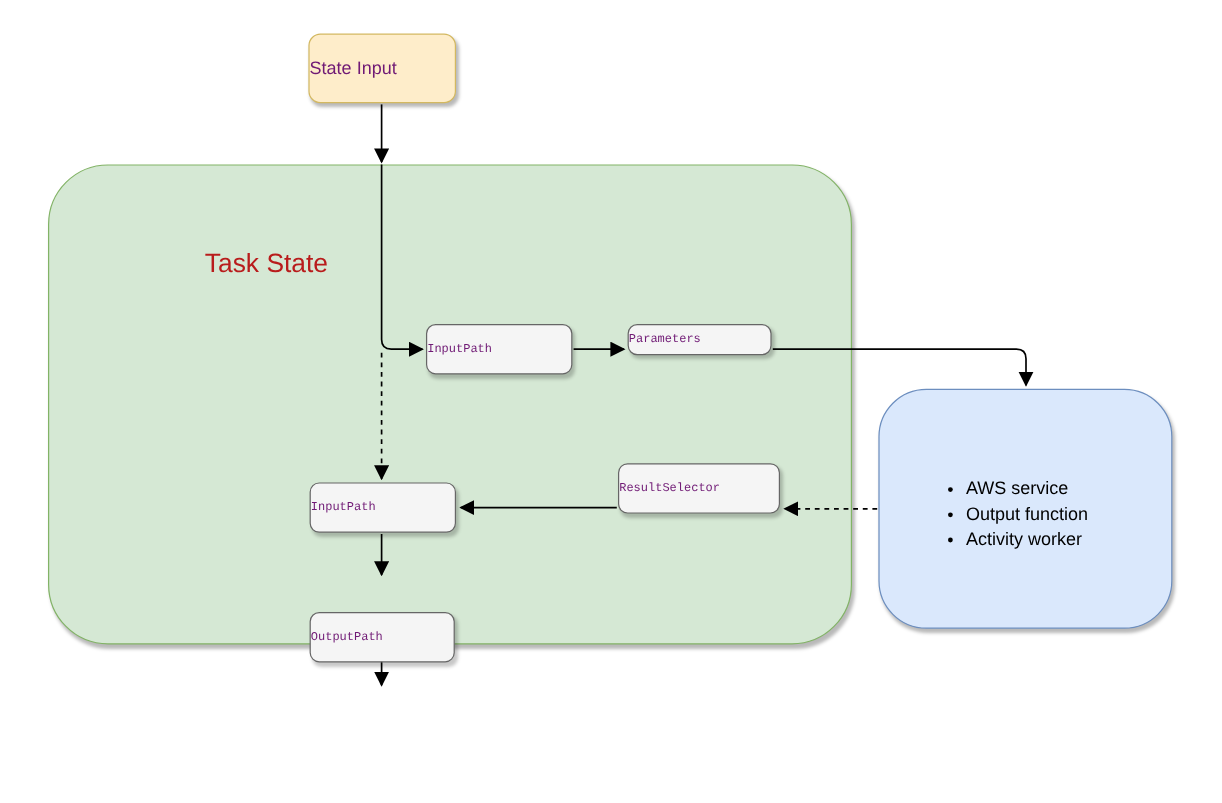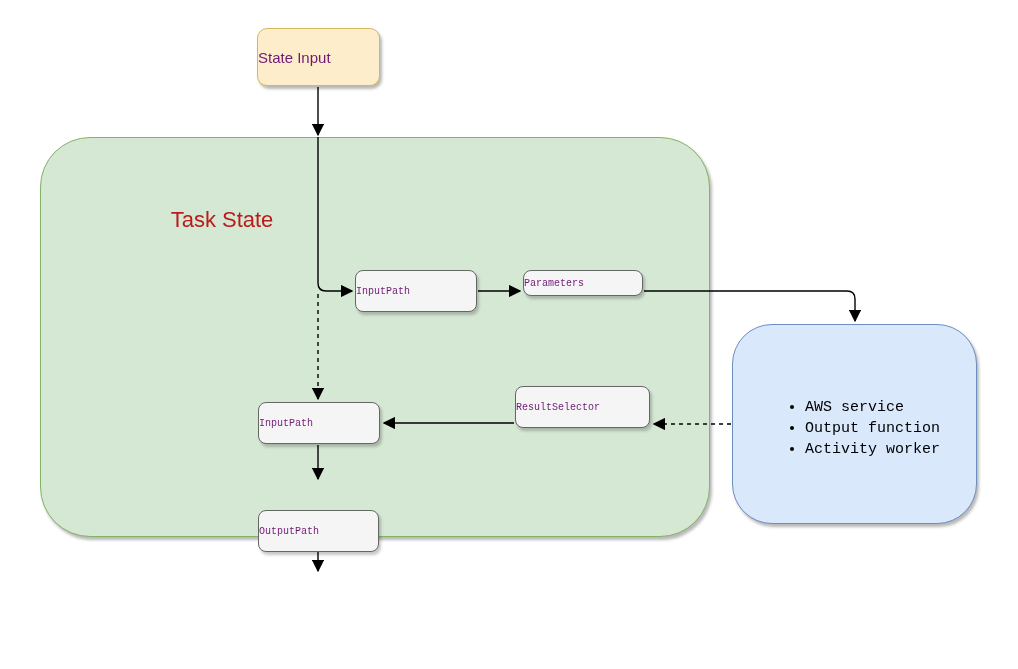--- a/index.html
+++ b/index.html
@@ -48,21 +48,20 @@
     z-index: 1;
     display: flex;
     align-items: center;
   }
   #service-list {
     margin: 8px 0 0 0;
     padding-left: 72px;
     font-size: 15px;
     line-height: 21px;
     color: #000000;
-    font-family: Liberation Mono, monospace;
   }
   
   #connectors {
     position: absolute;
     left: 0; top: 0;
     width: 1018px; height: 669px;
     z-index: 3;
     pointer-events: none;
   }
   

